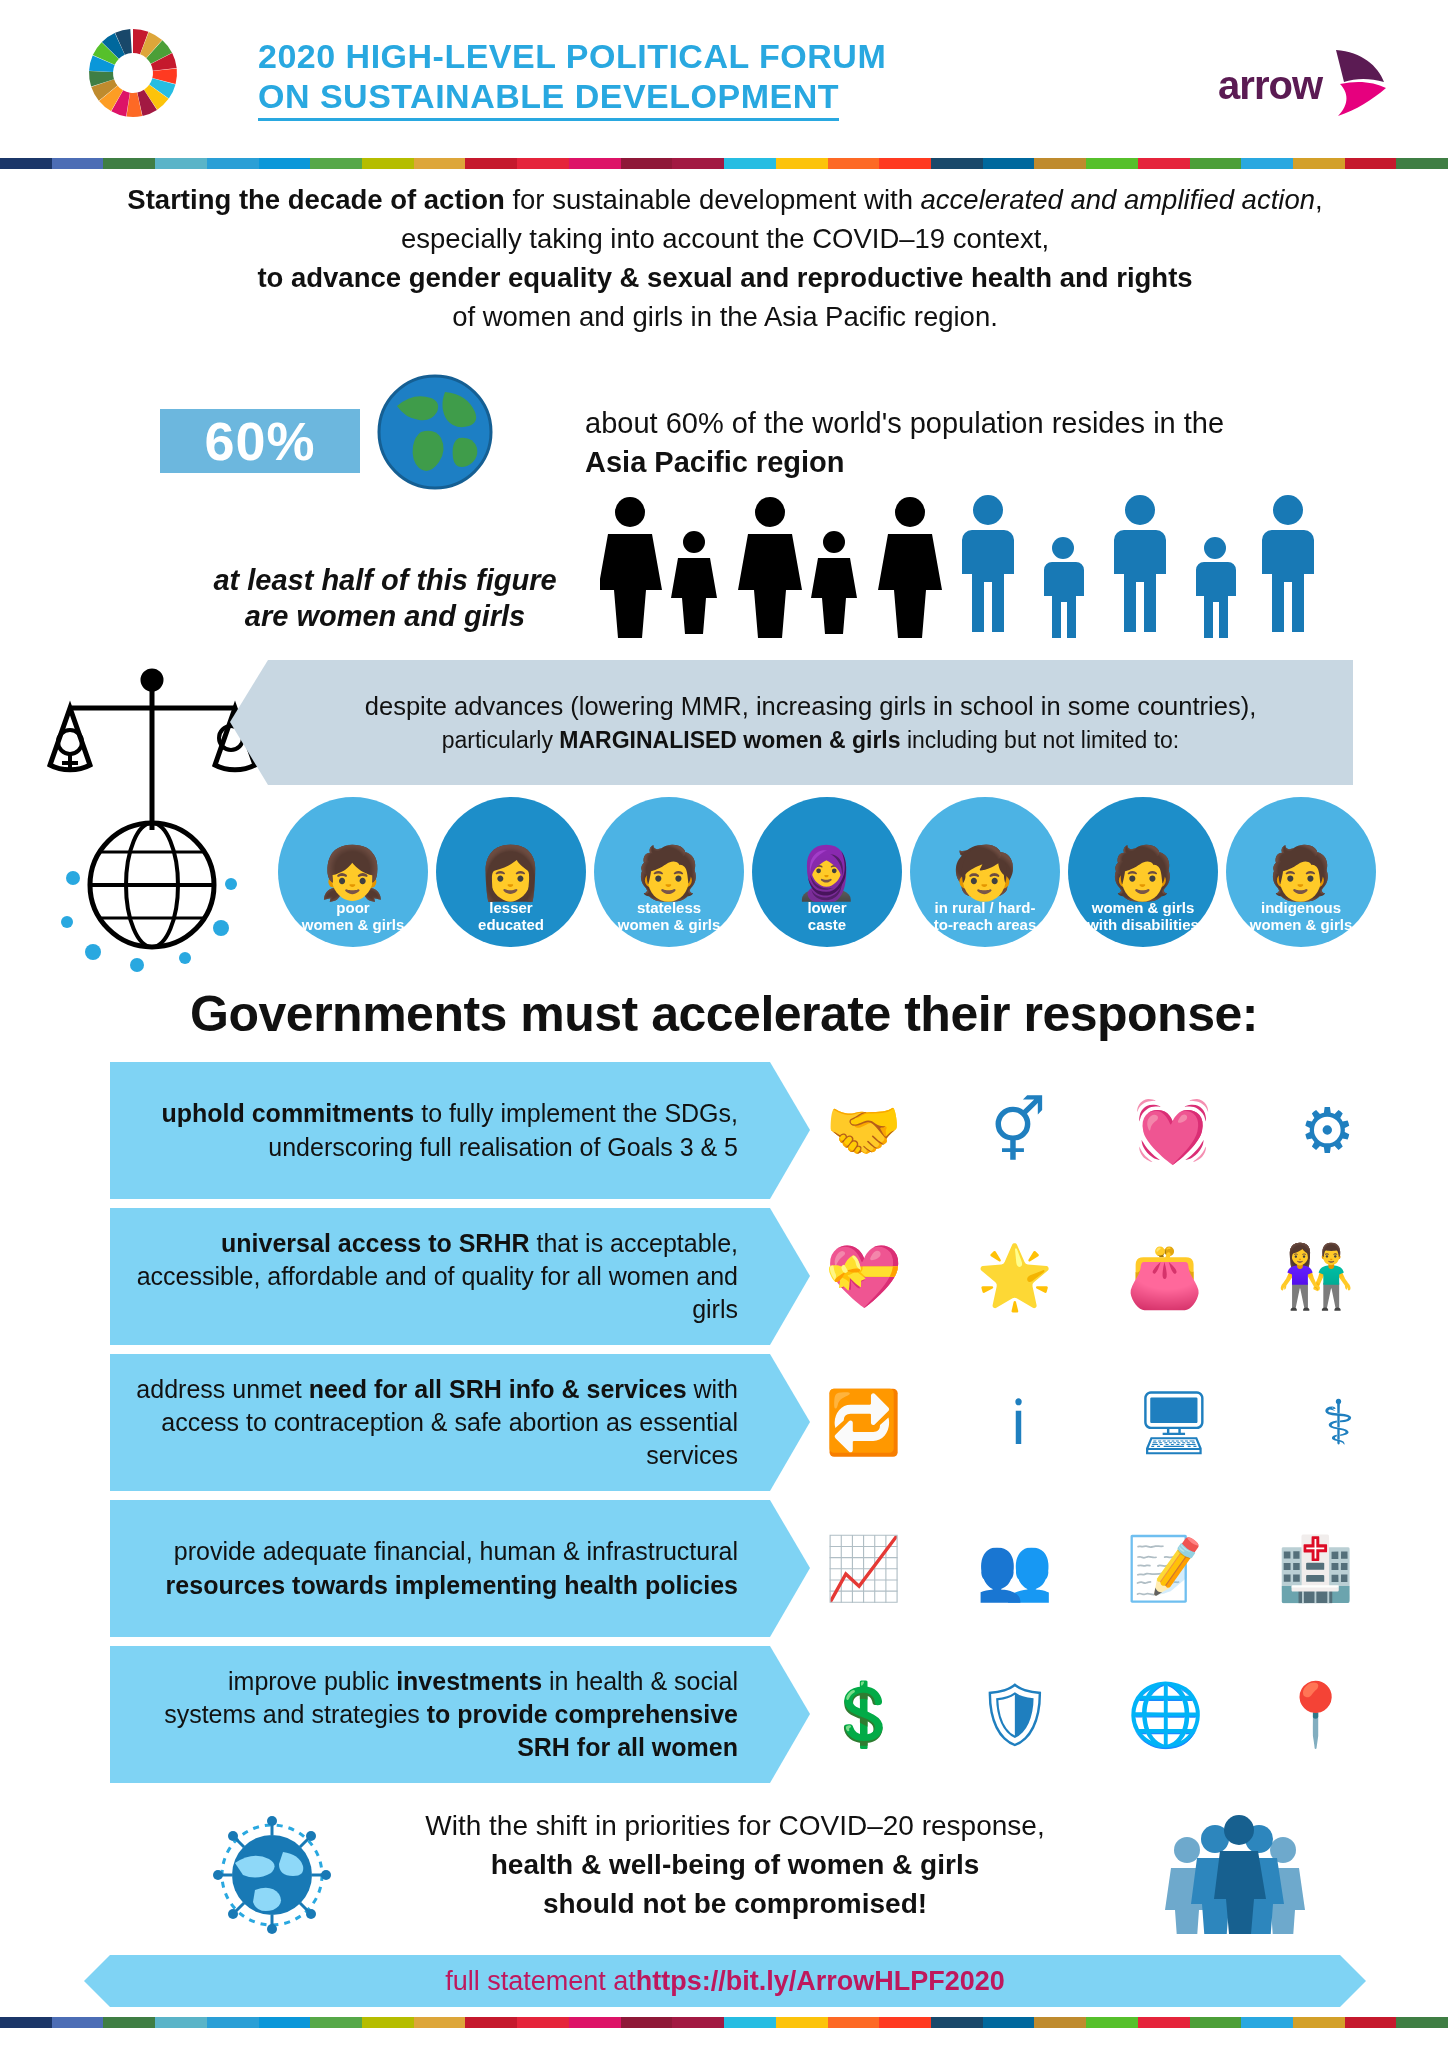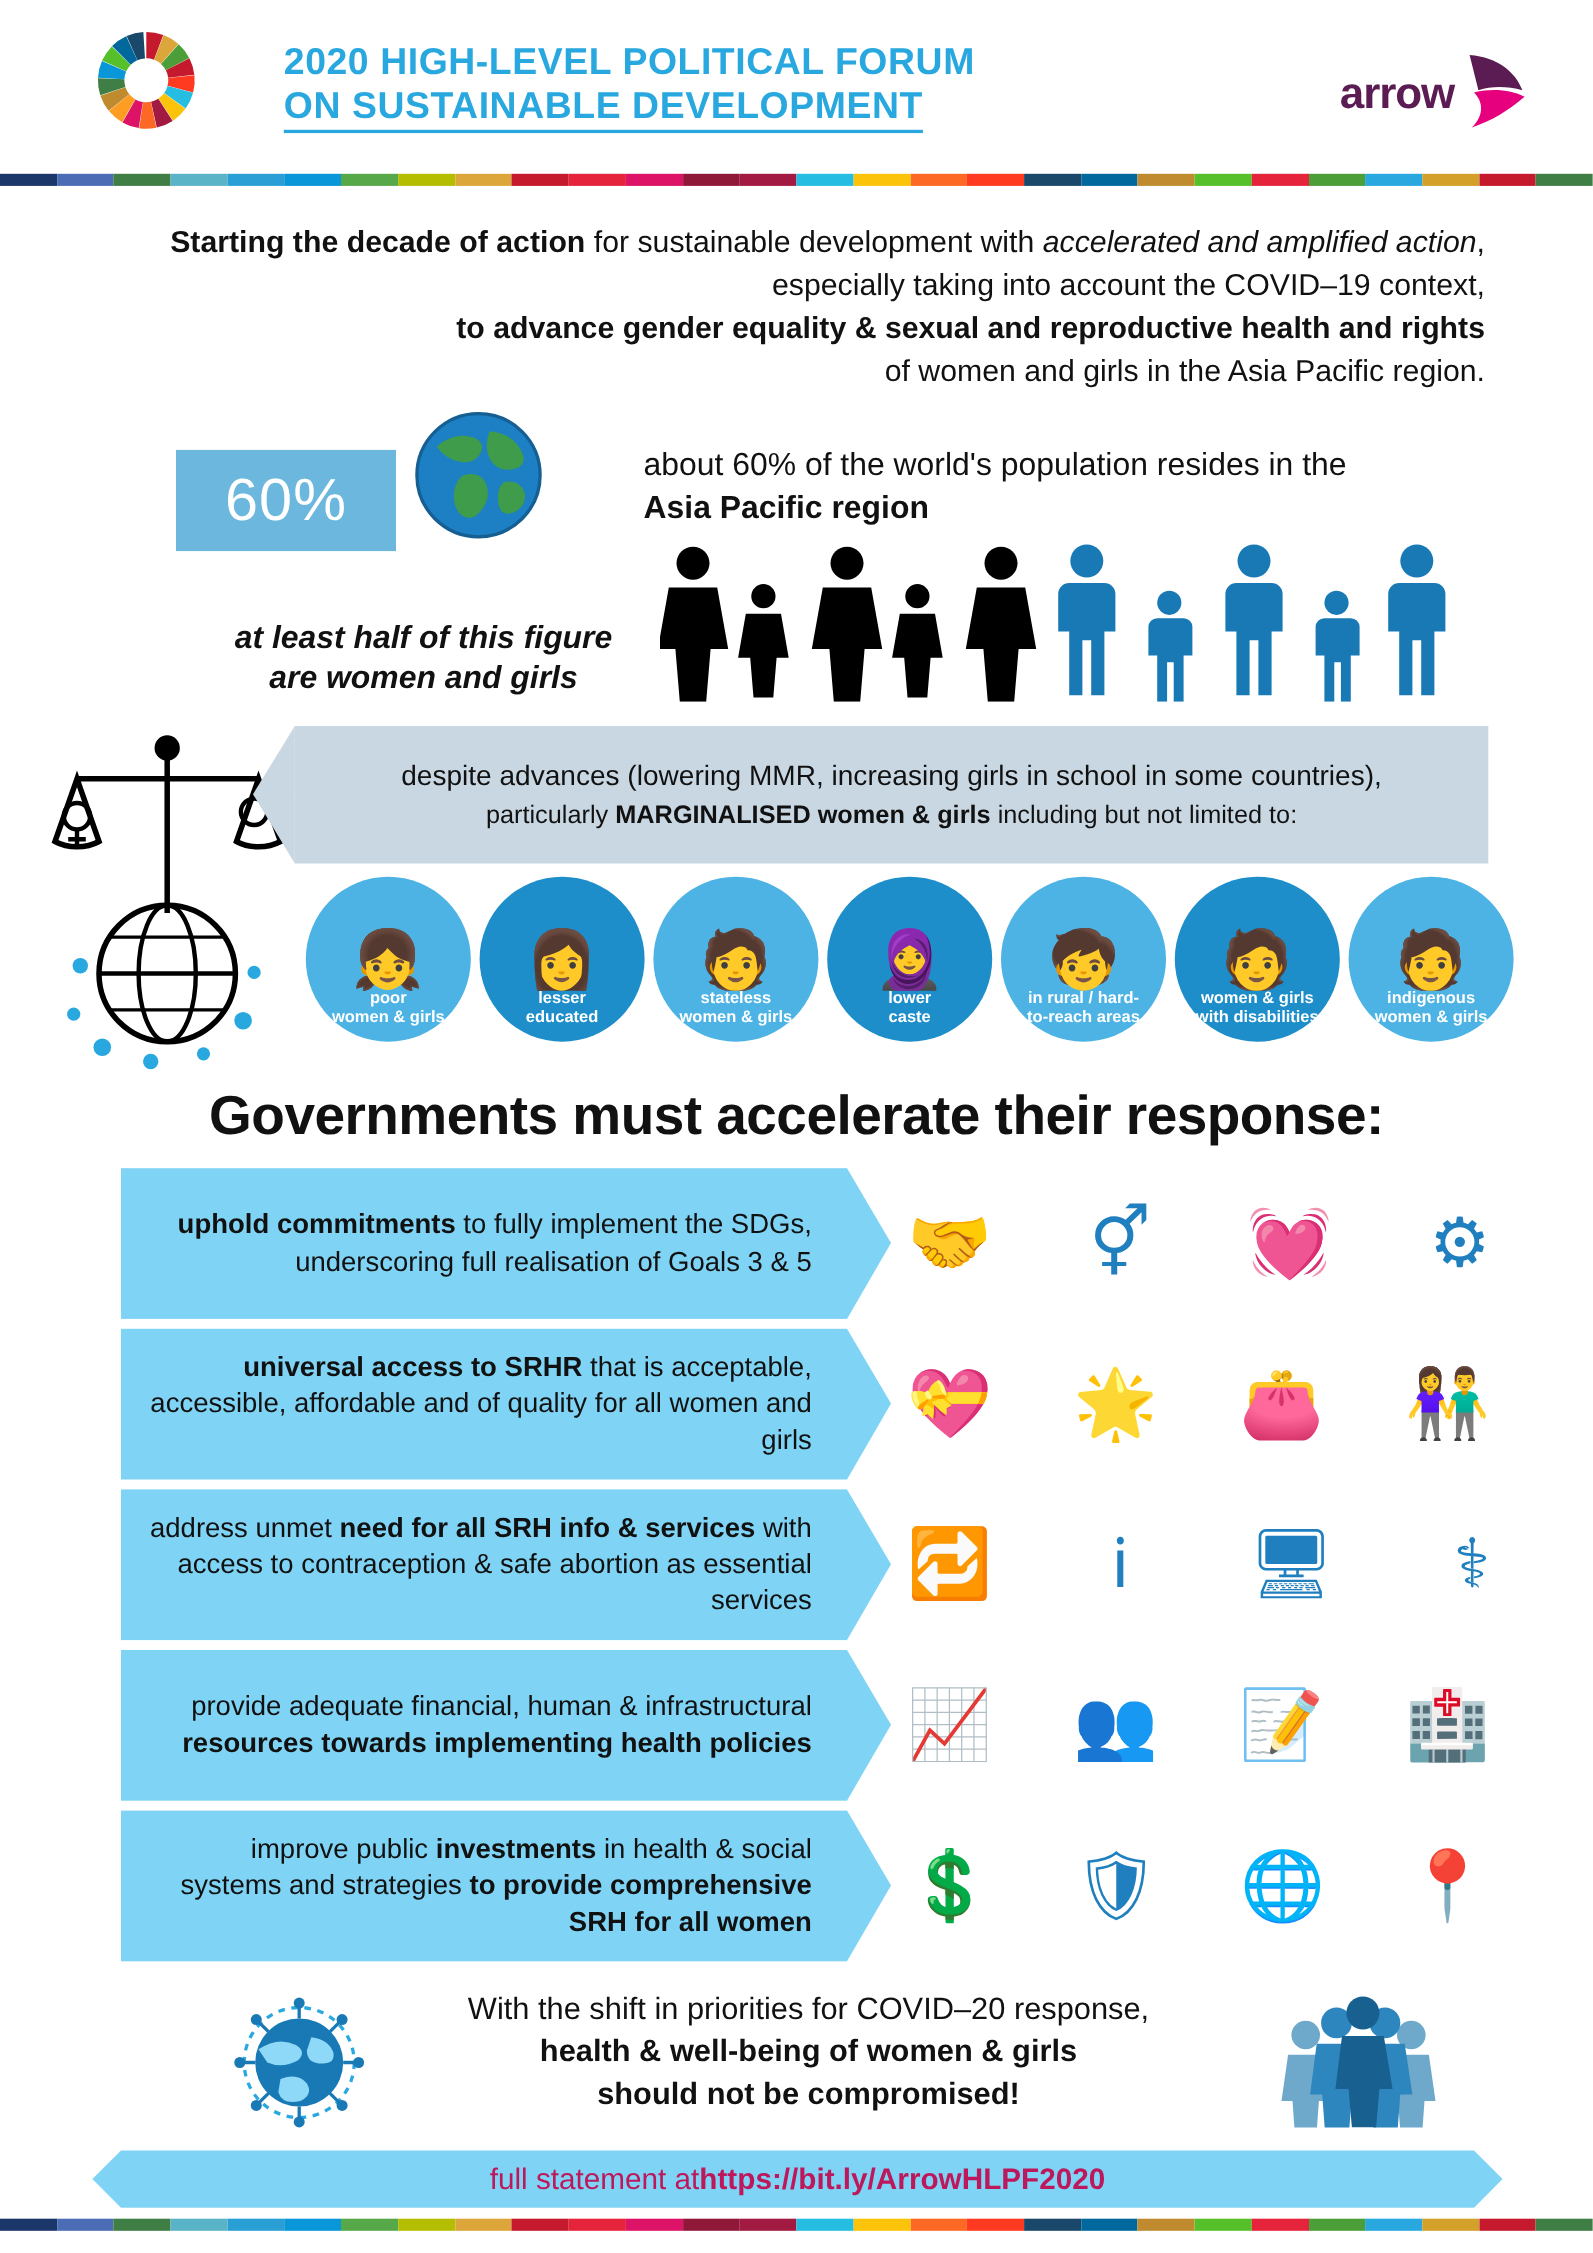--- a/index.html
+++ b/index.html
@@ -26,30 +26,30 @@
   .arrow-logo .txt{font-size:40px;font-weight:bold;color:#5b1b53;letter-spacing:-1px;}
 
   
   .strip{position:absolute;left:0;width:1448px;height:11px;display:flex;}
   .strip span{flex:1 1 auto;height:100%;}
   .strip.top{top:158px;}
   .strip.bottom{bottom:20px;}
 
   
   .intro{
-    position:absolute;left:100px;top:200px;width:1250px;
-    text-align:right;font-size:27.5px;line-height:1.42;color:#111;
+    position:absolute;left:100px;top:180px;width:1250px;
+    text-align:center;font-size:27.5px;line-height:1.42;color:#111;
   }
   .intro b{font-weight:bold;}
   .intro i{font-style:italic;}
 
   
   .pct-box{
-    position:absolute;left:160px;top:409px;width:200px;height:92px;
-    background:#6cb7de;color:#fff;font-size:54px;font-weight:normal;
+    position:absolute;left:160px;top:409px;width:200px;height:64px;
+    background:#6cb7de;color:#fff;font-size:54px;font-weight:bold;
     display:flex;align-items:center;justify-content:center;letter-spacing:1px;
   }
   .globe-emoji{position:absolute;left:375px;top:372px;width:120px;height:120px;}
   .pct-text{
     position:absolute;left:585px;top:404px;width:640px;
     font-size:29px;line-height:1.35;color:#111;
   }
   .pct-text b{font-weight:bold;}
   .half-text{
     position:absolute;left:150px;top:562px;width:470px;text-align:center;

